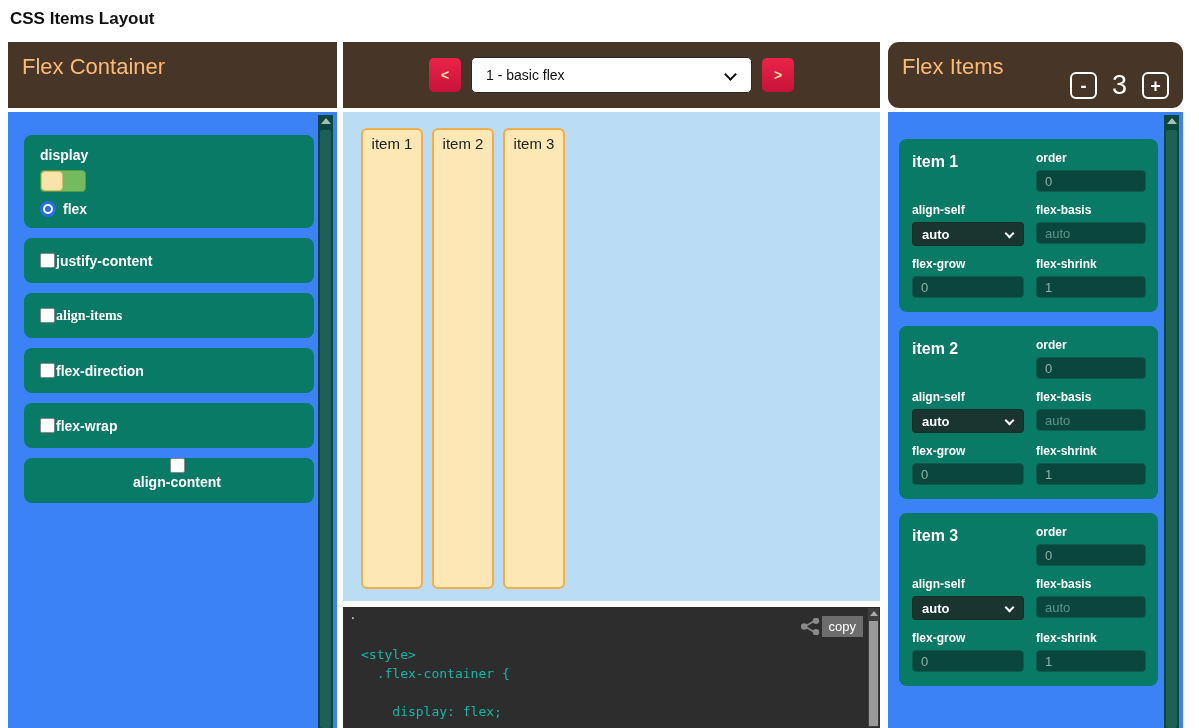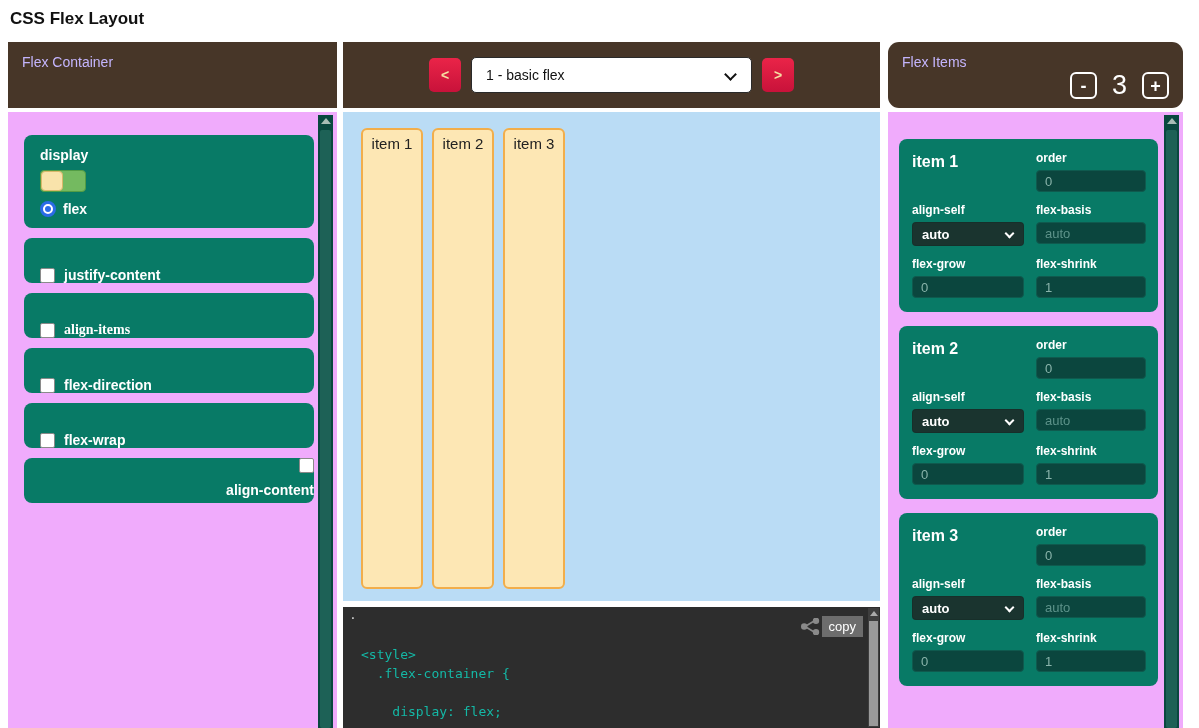--- a/index.html
+++ b/index.html
@@ -10,23 +10,23 @@
   }
   .page-title{
     position:absolute;left:10px;top:9px;
     font-size:17px;font-weight:bold;color:#111;
   }
   
   .hdr{position:absolute;top:42px;height:66px;background:#473628;color:#fff;box-sizing:border-box;}
   .hdr-left{left:8px;width:329px;}
   .hdr-mid{left:343px;width:537px;display:flex;align-items:center;justify-content:center;gap:10px;}
   .hdr-right{left:888px;width:295px;border-radius:11px;}
-  .hdr-title{position:absolute;left:14px;top:12px;font-size:14px;color:#c4b5fd;}
-  
-  .pbody{position:absolute;top:112px;height:616px;background:#f0abfc;box-sizing:border-box;}
+  .hdr-title{position:absolute;left:14px;top:12px;font-size:22px;color:#fdba74;}
+  
+  .pbody{position:absolute;top:112px;height:616px;background:#3b82f6;box-sizing:border-box;}
   .pbody-left{left:8px;width:329px;}
   .pbody-right{left:888px;width:295px;}
   
   .card{
     position:absolute;left:16px;width:290px;background:#087a66;border-radius:8px;box-sizing:border-box;
   }
   .display-card{top:23px;height:93px;padding:12px 0 0 16px;}
   .ctl-label{font-size:14px;font-weight:bold;color:#fff;}
   .toggle{
     margin-top:7px;width:44px;height:20px;background:#74ba60;border:1px solid #539d45;border-radius:4px;position:relative;
@@ -34,21 +34,21 @@
   .toggle .knob{
     position:absolute;left:0;top:0;width:20px;height:18px;background:#f9e3ab;border:1px solid #d9b86a;border-radius:4px;
   }
   .radio-row{margin-top:9px;display:flex;align-items:flex-end;gap:7px;}
   .radio{
     width:10px;height:10px;border:3px solid #2b6be6;background:#fff;border-radius:50%;position:relative;
   }
   .radio::after{
     content:"";position:absolute;left:2px;top:2px;width:6px;height:6px;border-radius:50%;background:#2b6be6;
   }
-  .chk-card{height:45px;display:flex;align-items:flex-end;padding-left:16px;gap:9px;}
+  .chk-card{height:45px;display:flex;align-items:center;padding-left:16px;gap:1px;}
   .chk-card:nth-of-type(2){top:126px;} .chk-card:nth-of-type(3){top:181px;font-family:Liberation Serif, serif;}
   .chk-card:nth-of-type(4){top:236px;} .chk-card:nth-of-type(5){top:291px;}
   .chk-card:nth-of-type(6){top:346px;flex-direction:column;}
   .checkbox{width:13px;height:13px;background:#fff;border:1px solid #8a8a8a;border-radius:2px;flex:0 0 auto;}
   
   .tscroll{position:absolute;right:4px;top:3px;bottom:0;width:15px;background:#09483f;}
   .tscroll .arrow{
     position:absolute;top:3px;left:3px;width:0;height:0;
     border-left:5px solid transparent;border-right:5px solid transparent;border-bottom:6px solid #a7bdb5;
   }
@@ -121,21 +121,21 @@
   .fselect{
     width:100%;height:24px;box-sizing:border-box;background:#1a342f;border:1px solid #14292575;border-radius:4px;
     display:flex;align-items:center;position:relative;cursor:pointer;
   }
   .fselect .sel-text{margin-left:9px;font-size:13px;font-weight:bold;color:#fff;}
   .fselect .chev{position:absolute;right:10px;top:7px;width:5px;height:5px;border-color:#fff;border-width:2px;}
 </style>
 </head>
 <body>
 
-<div class="page-title">CSS Flex Layout</div>
+<div class="page-title">CSS Items Layout</div>
 
 <div class="hdr hdr-left">
   <div class="hdr-title">Flex Container</div>
 </div>
 <div class="pbody pbody-left">
   <div class="card display-card">
     <div class="ctl-label">display</div>
     <div class="toggle">
       <div class="knob"></div>
     </div>

